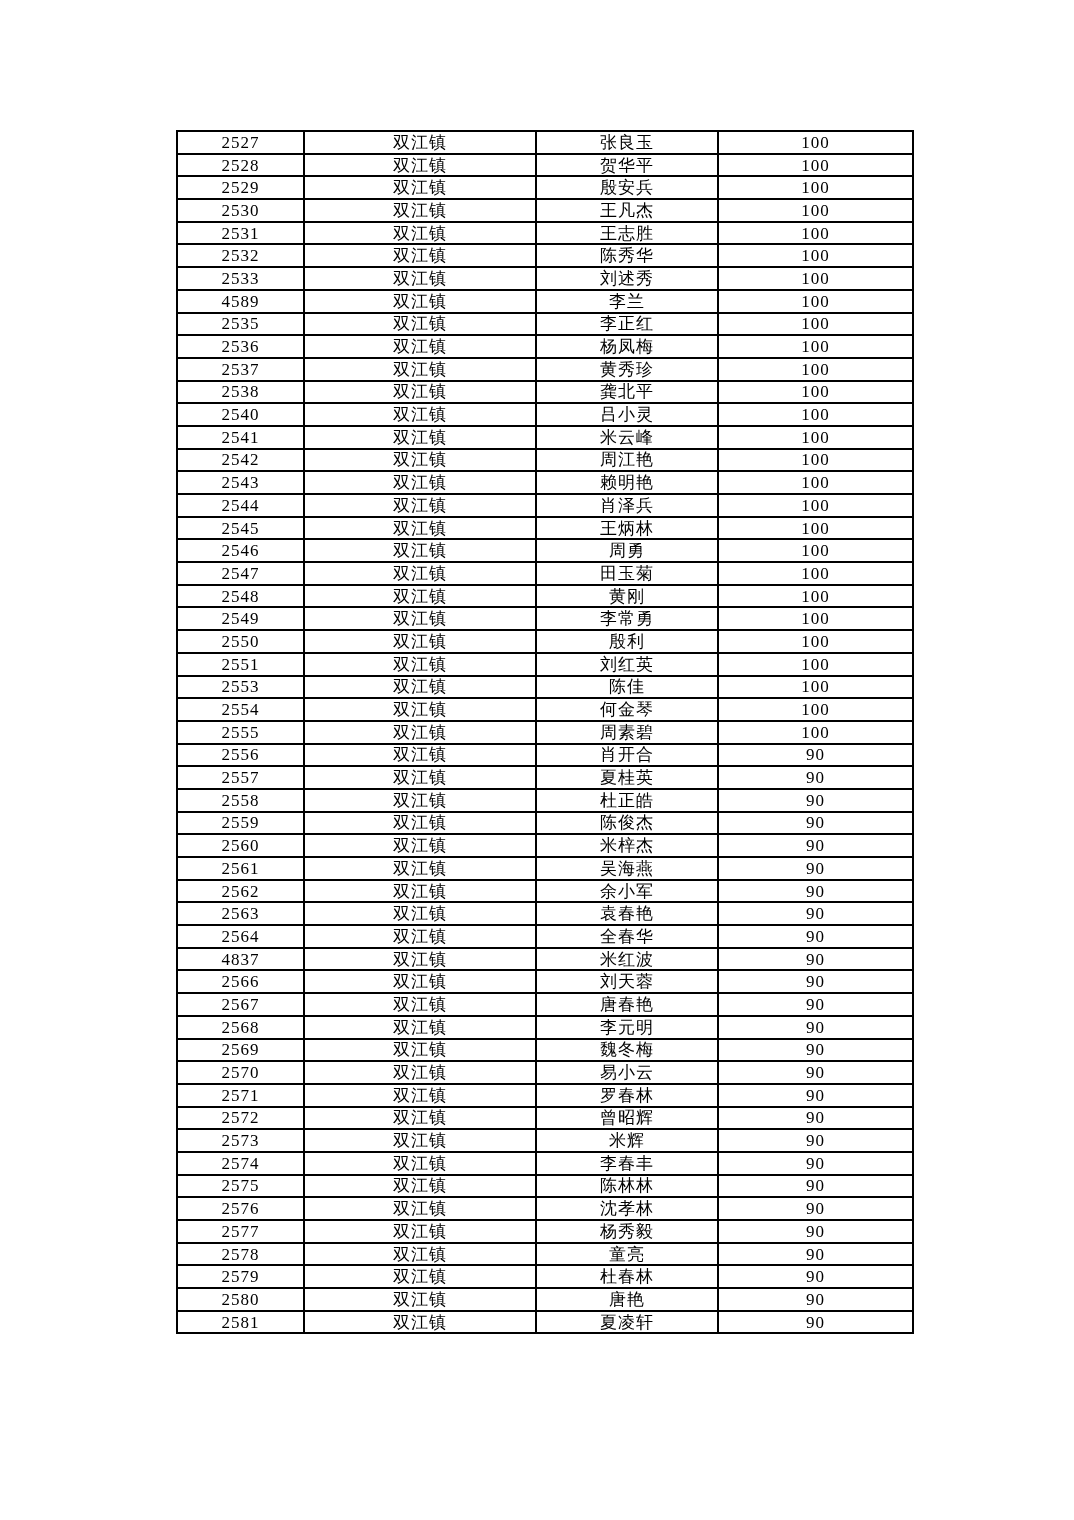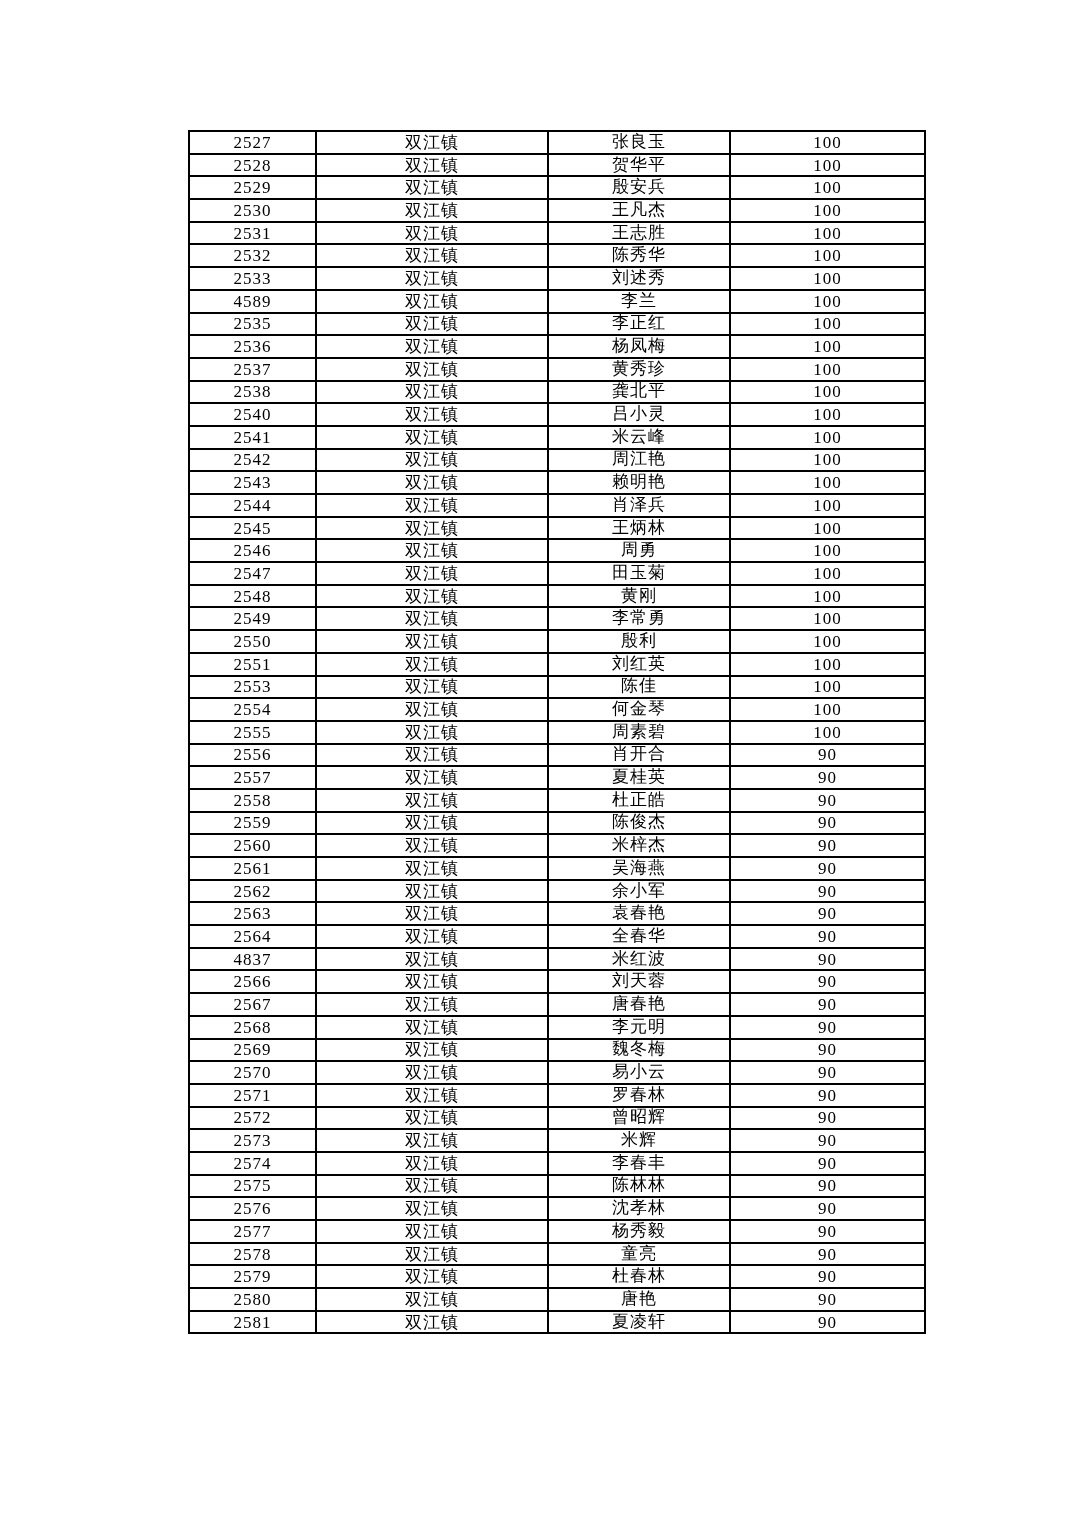--- a/index.html
+++ b/index.html
@@ -9,21 +9,21 @@
   }
   body {
     width: 1074px;
     height: 1520px;
     position: relative;
     font-family: "Liberation Serif", "DejaVu Serif", serif;
     color: #000000;
   }
   .page {
     position: absolute;
-    left: 16px; top: 0;
+    left: 4px; top: 0;
     width: 953px;
     height: 1520px;
     background: #ffffff;
     padding-left: 7px;
   }
   table.score-table {
     position: absolute;
     left: 172px;
     top: 130px;
     width: 728px;
@@ -37,21 +37,21 @@
     text-align: center;
     vertical-align: middle;
     font-size: 17px;
     line-height: 1;
     overflow: hidden;
     white-space: nowrap;
     letter-spacing: 1px;
   }
   td.col-id    { width: 125px; }
   td.col-town  { width: 230px; }
-  td.col-name  { width: 180px; font-family: Liberation Mono, monospace; }
+  td.col-name  { width: 180px; }
   td.col-score { width: 193px; }
 </style>
 </head>
 <body>
 
 <div class="page">
   <table class="score-table">
     <tbody id="table-body">
         <tr>
           <td class="col-id">2527</td>

